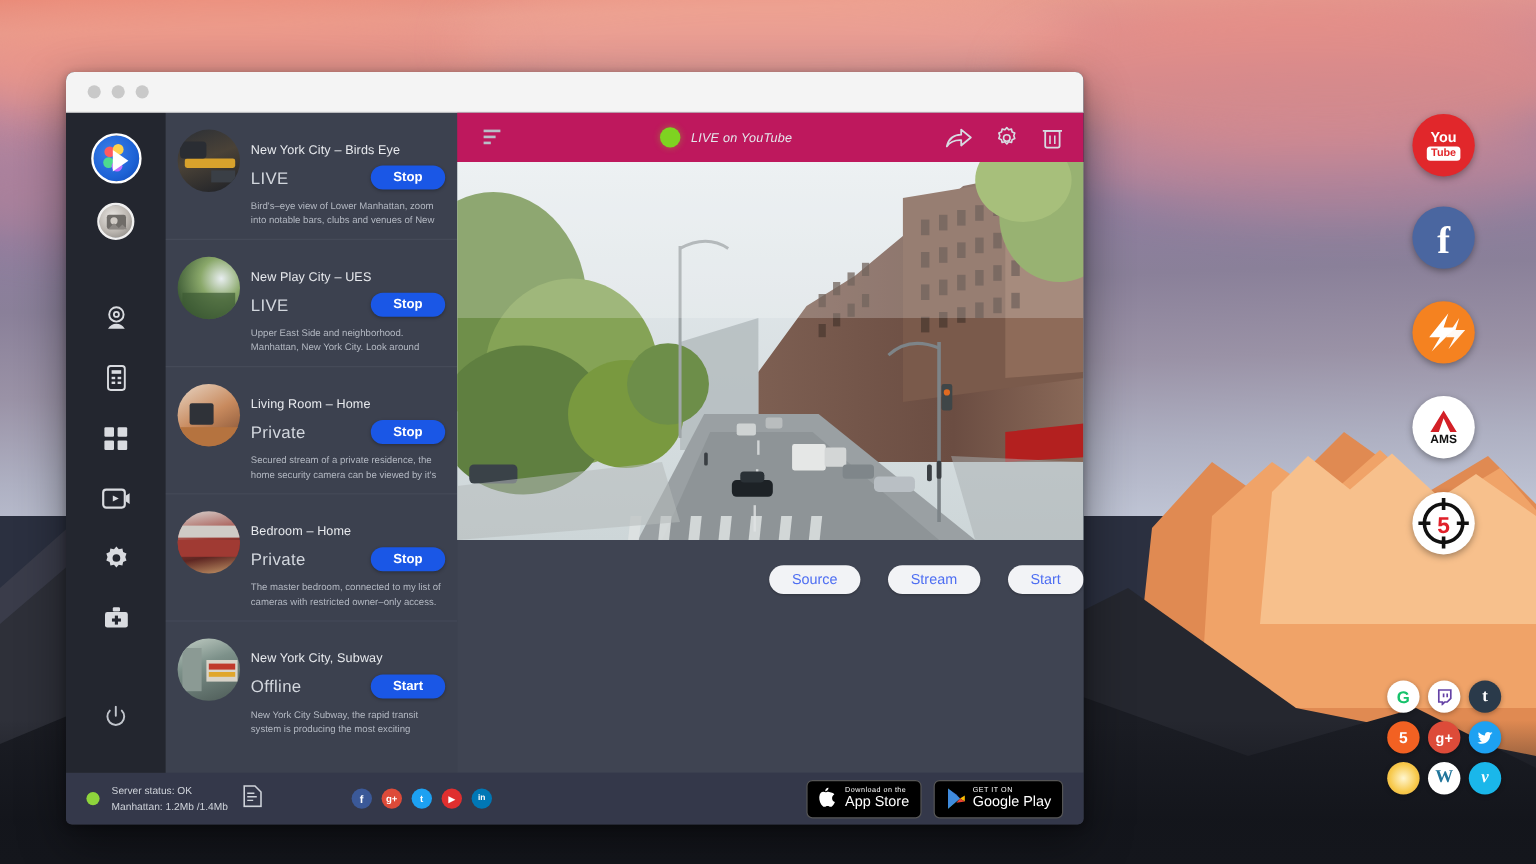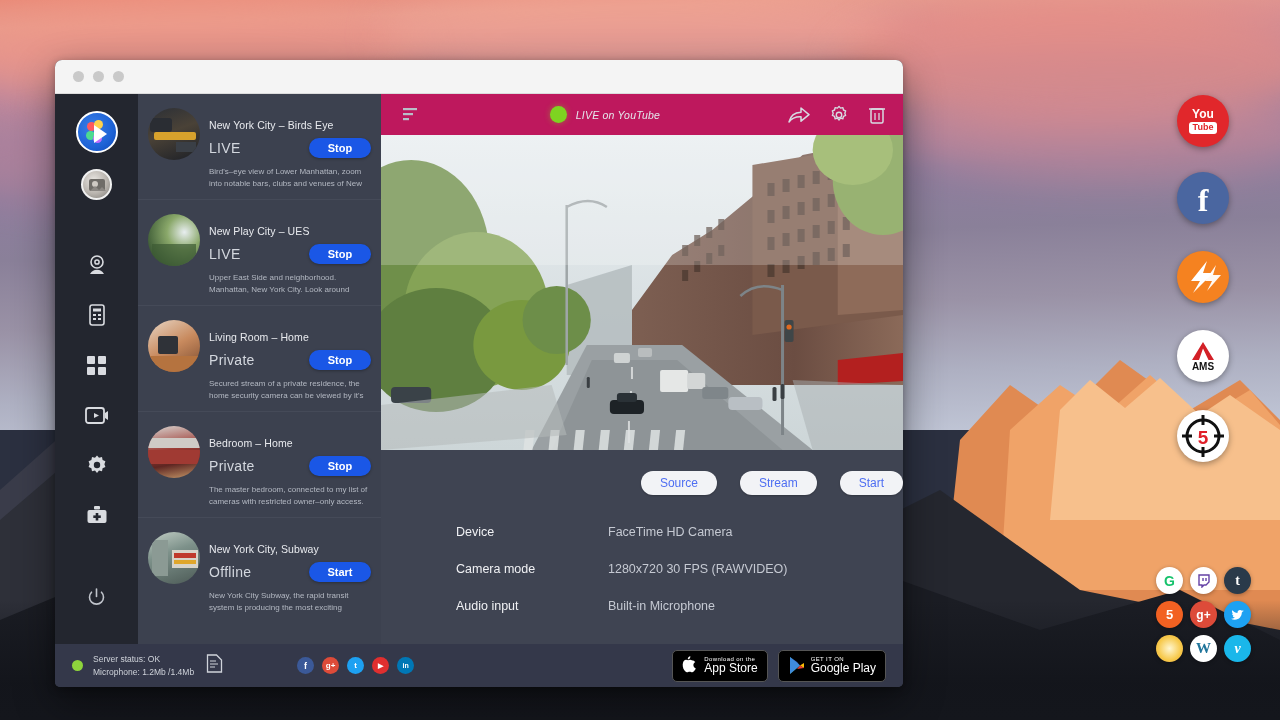--- a/index.html
+++ b/index.html
@@ -603,42 +603,28 @@
           <rect width="520" height="130" fill="#ffffff" opacity=".22"></rect>
         </svg>
       </div>
 
       <div id="tabs">
         <button class="tab">Source</button>
         <button class="tab">Stream</button>
         <button class="tab">Start</button>
       </div>
 
-      <div id="info">
-        <div class="info-row">
-          <div class="info-key">Device</div>
-          <div class="info-val">FaceTime HD Camera</div>
-        </div>
-        <div class="info-row">
-          <div class="info-key">Camera mode</div>
-          <div class="info-val">1280x720 30 FPS (RAWVIDEO)</div>
-        </div>
-        <div class="info-row">
-          <div class="info-key">Audio input</div>
-          <div class="info-val">Built-in Microphone</div>
-        </div>
-      </div>
     </div>
   </div>
 
   <div id="statusbar">
     <span class="sb-dot"></span>
     <div>
       <div class="sb-text">Server status: OK</div>
-      <div class="sb-text">Microphone: 1.2Mb /1.4Mb</div>
+      <div class="sb-text">Manhattan: 1.2Mb /1.4Mb</div>
     </div>
     <span class="sb-doc">
       <svg width="17" height="19" viewBox="0 0 17 19">
         <path d="M1.5 1h9l5 5v12h-14z" fill="none" stroke="#cfd3da" stroke-width="1.3"></path>
         <line x1="4" y1="7" x2="10" y2="7" stroke="#cfd3da" stroke-width="1.2"></line>
         <line x1="4" y1="10" x2="12" y2="10" stroke="#cfd3da" stroke-width="1.2"></line>
         <line x1="4" y1="13" x2="9" y2="13" stroke="#cfd3da" stroke-width="1.2"></line>
       </svg>
     </span>
 

